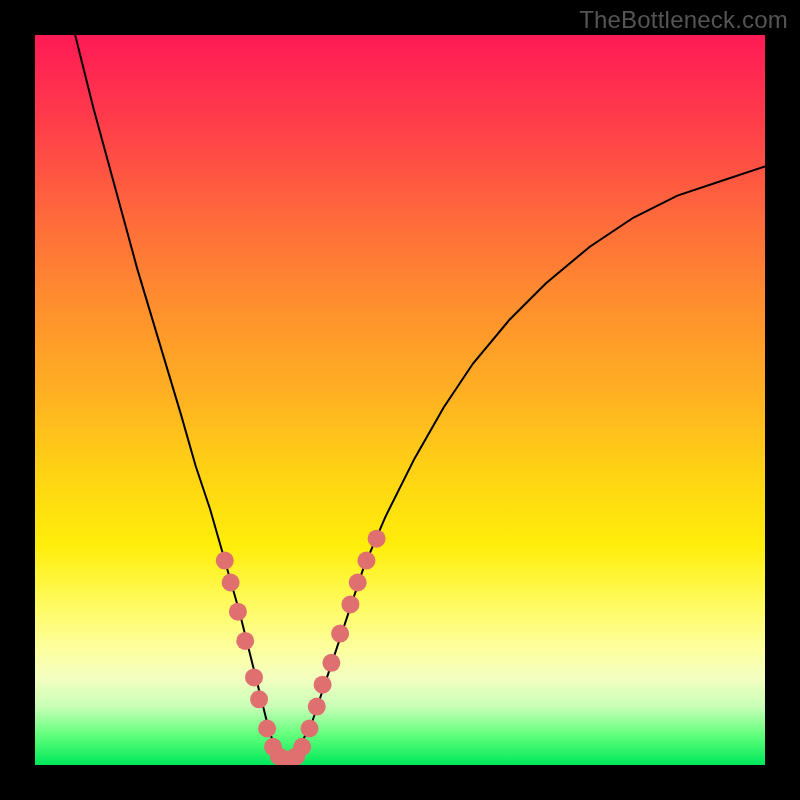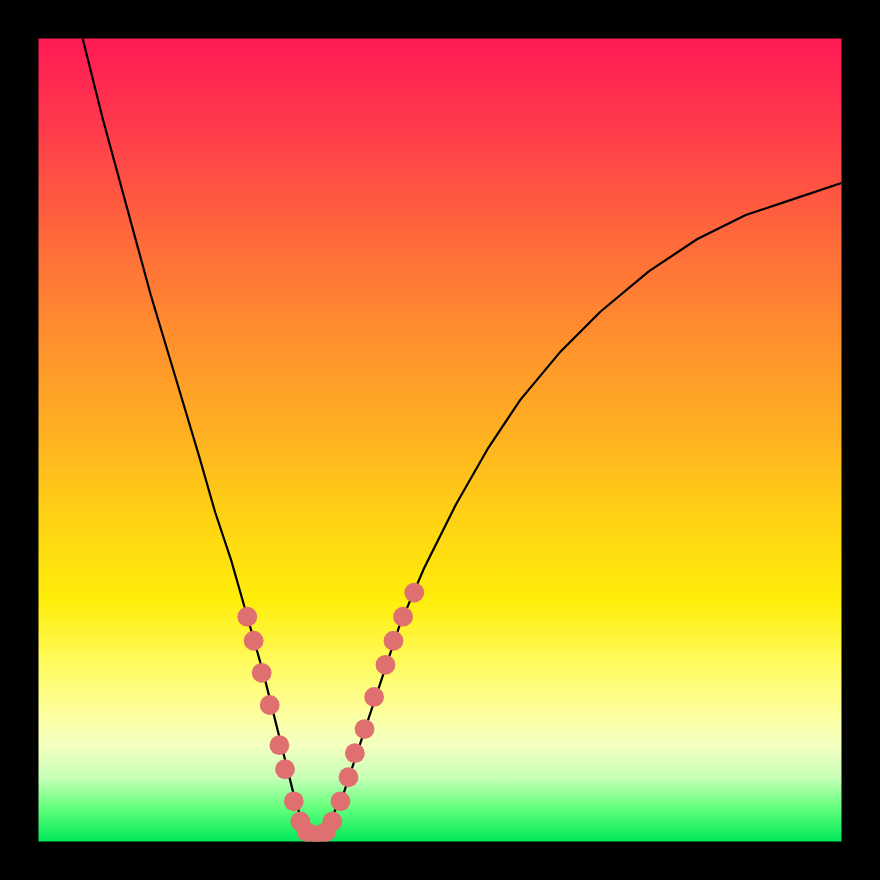--- a/index.html
+++ b/index.html
@@ -66,20 +66,21 @@
   }
   .marker {
     fill: #e07070;
     stroke: none;
   }
 </style>
 </head>
 <body>
 
 <div class="frame">
+  <div class="attribution">TheBottleneck.com</div>
   <div class="plot-area">
     <svg class="curves" viewBox="0 0 730 730" preserveAspectRatio="none">
       <path id="curve-path" class="curve" d="M36.5 -14.6 L58.4 73.0 L80.3 153.3 L102.2 233.6 L124.1 306.6 L146.0 379.6 L160.6 430.7 L175.2 474.5 L189.8 525.6 L204.4 576.7 L219.0 635.1 L226.3 664.3 L233.6 693.5 L240.9 715.4 L248.2 722.7 L255.5 722.7 L262.8 715.4 L277.4 686.2 L292.0 642.4 L306.6 598.6 L328.5 532.9 L350.4 481.8 L379.6 423.4 L408.8 372.3 L438.0 328.5 L474.5 284.7 L511.0 248.2 L554.8 211.7 L598.6 182.5 L642.4 160.6 L686.2 146.0 L730.0 131.4"></path>
       <g id="marker-group">
           <circle cx="189.8" cy="525.6" r="9" class="marker"></circle>
           <circle cx="195.6" cy="547.5" r="9" class="marker"></circle>
           <circle cx="202.9" cy="576.7" r="9" class="marker"></circle>
           <circle cx="210.2" cy="605.9" r="9" class="marker"></circle>
           <circle cx="219.0" cy="642.4" r="9" class="marker"></circle>
           <circle cx="224.1" cy="664.3" r="9" class="marker"></circle>

